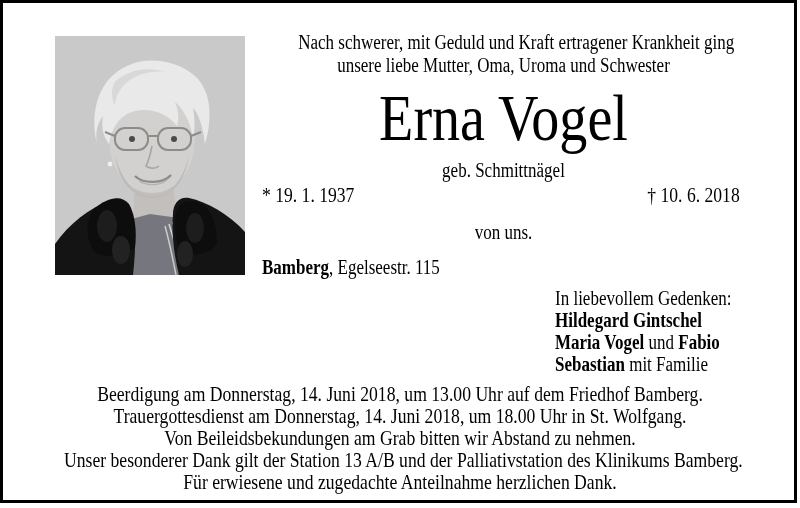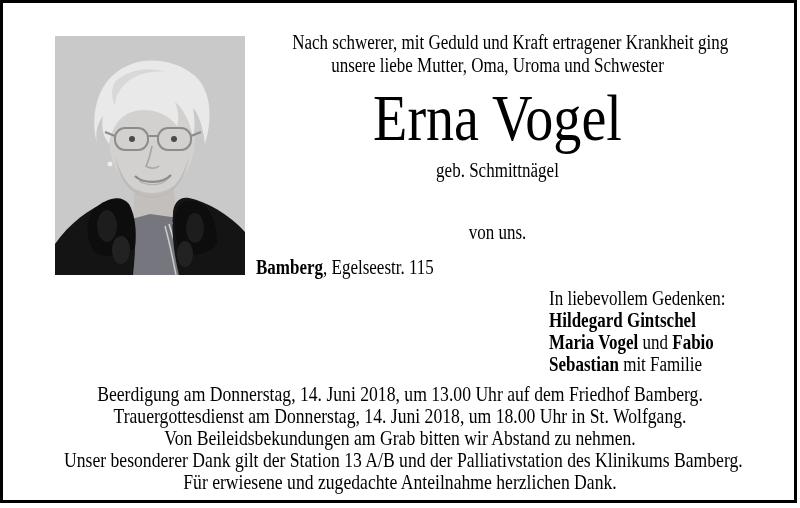--- a/index.html
+++ b/index.html
@@ -20,21 +20,21 @@
   .photo {
     position: absolute;
     left: 55px; top: 36px;
     width: 190px; height: 239px;
     background: #c9c9c9;
   }
   .photo svg { display: block; width: 100%; height: 100%; }
 
   .col {
     position: absolute;
-    left: 256px; top: 0;
+    left: 262px; top: 0;
     width: 483px; height: 380px;
   }
   .intro {
     position: absolute; top: 31px; left: 0; width: 100%;
     text-align: center;
     font-size: 20px; line-height: 23px;
     transform: scaleX(0.85); transform-origin: 50% 0;
     white-space: nowrap;
   }
   .name {
@@ -138,20 +138,24 @@
 <div class="col">
   <div class="intro">
     <div>Nach schwerer, mit Geduld und Kraft ertragener Krankheit ging</div>
     <div>unsere liebe Mutter, Oma, Uroma und Schwester</div>
   </div>
 
   <div class="name">Erna Vogel</div>
 
   <div class="maiden">geb. Schmittnägel</div>
 
+  <div class="dates">
+    <span class="birth">* 19. 1. 1937</span>
+    <span class="death">† 10. 6. 2018</span>
+  </div>
 
   <div class="closing">von uns.</div>
 
   <div class="address">
     <span class="bold">Bamberg</span><span>, Egelseestr. 115</span>
   </div>
 
   <div class="mourners">
     <div>In liebevollem Gedenken:</div>
     <div class="bold">Hildegard Gintschel</div>

